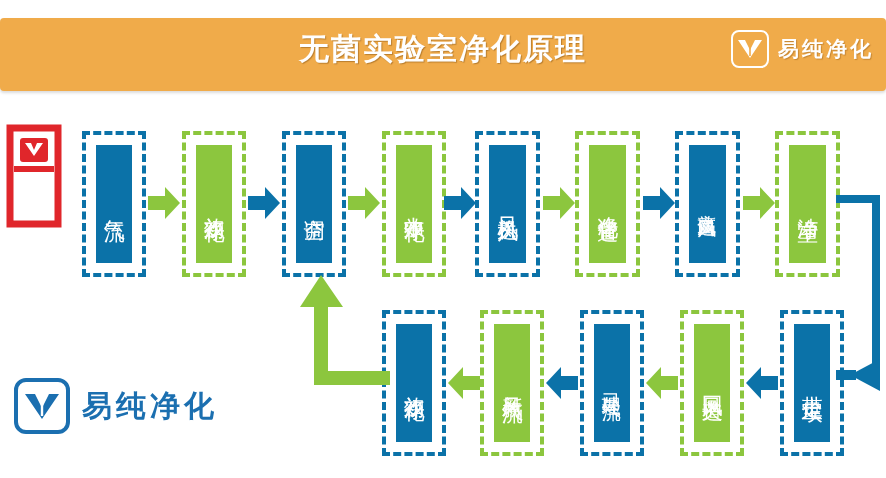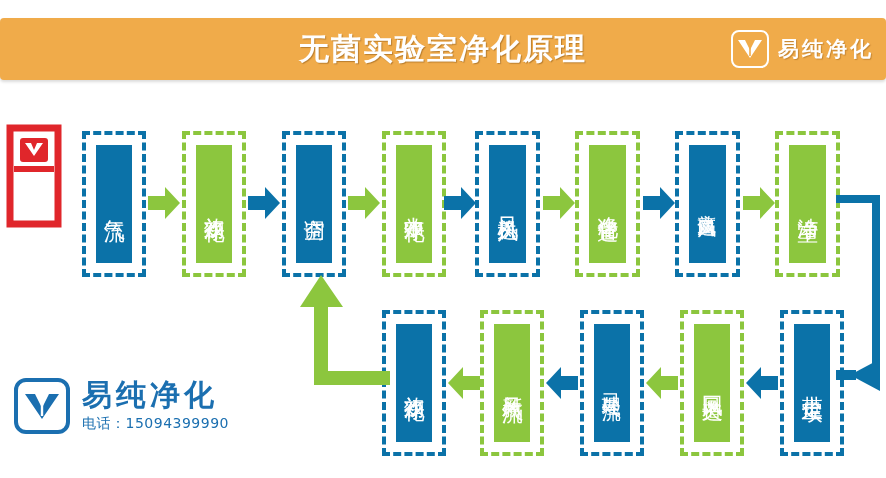--- a/index.html
+++ b/index.html
@@ -7,21 +7,21 @@
     width: 886px; height: 478px;
     background: #ffffff;
     font-family: "DejaVu Sans", "Liberation Sans", sans-serif;
     overflow: hidden;
   }
   #root { position: relative; width: 886px; height: 478px; background: #fff; }
 
   
   .banner {
     position: absolute; left: 0; top: 18px;
-    width: 886px; height: 62px;
+    width: 886px; height: 73px;
     background: #f0ab4a;
     border-radius: 4px;
     box-shadow: 0 2px 3px rgba(0,0,0,0.14);
   }
   .banner-title {
     position: absolute; left: 0; top: 0; width: 886px; height: 62px;
     display: flex; align-items: center; justify-content: center;
     color: #ffffff;
     font-size: 30px;
     font-weight: bold;
@@ -293,17 +293,16 @@
   <div class="footer-logo">
     <div class="footer-mark">
       <svg width="38" height="32" viewBox="0 0 38 32">
         <path d="M2 4 L12 4 L19 18 L26 4 L36 4 L19 29 Z" fill="#1b6fb0"></path>
         <path d="M16 6 L22 6 L19 13 Z" fill="#ffffff"></path>
         <rect x="17.8" y="13" width="2.4" height="13" fill="#ffffff"></rect>
       </svg>
     </div>
     <div class="footer-text">
       <div class="footer-brand">易纯净化</div>
-      <div class="footer-phone">电话：15094399990</div>
     </div>
   </div>
 
 </div>
 
 </body></html>

